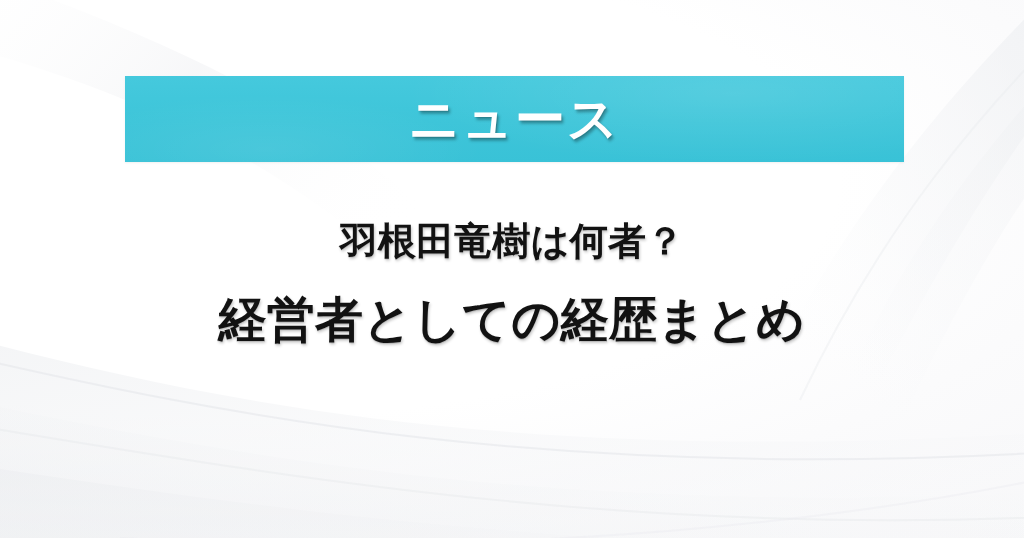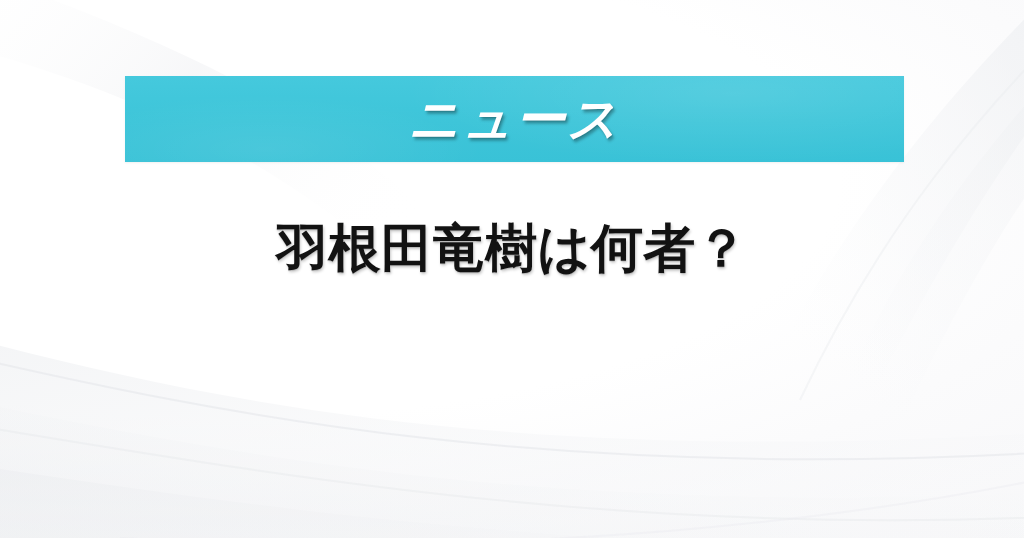--- a/index.html
+++ b/index.html
@@ -39,21 +39,20 @@
     position: absolute;
     left: 125px;
     top: 76px;
     width: 779px;
     height: 86px;
     background: linear-gradient(180deg, #45c9dd 0%, #3dc5d9 52%, #39c2d7 100%);
     box-shadow: 0 1px 2px rgba(0,0,0,0.06);
     display: flex;
     align-items: center;
     justify-content: center;
-    font-style: italic;
   }
 
   .badge-bar::after {
     content: "";
     position: absolute;
     inset: 0;
     background:
       radial-gradient(60% 120% at 78% 20%, rgba(255,255,255,0.10) 0%, rgba(255,255,255,0) 70%),
       radial-gradient(40% 90% at 18% 85%, rgba(255,255,255,0.08) 0%, rgba(255,255,255,0) 70%);
     pointer-events: none;
@@ -87,21 +86,21 @@
   .headline-line {
     display: block;
     white-space: nowrap;
     font-weight: 700;
     text-shadow:
       1px 2px 3px rgba(0, 0, 0, 0.22),
       0 1px 0 rgba(0, 0, 0, 0.10);
   }
 
   .headline-line--primary {
-    font-size: 52px;
+    font-size: 38px;
     letter-spacing: 0.005em;
     margin-bottom: 36px;
   }
 
   .headline-line--secondary {
     font-size: 48px;
     letter-spacing: 0.005em;
     margin-bottom: 20px;
   }
 
@@ -155,15 +154,16 @@
     <path d="M 1084 10 C 980 110, 880 230, 800 400" fill="none" stroke="#e8eaee" stroke-opacity="0.4" stroke-width="2"></path>
     <path d="M 1084 470 C 860 520, 520 560, 120 538" fill="none" stroke="#eaecf0" stroke-opacity="0.4" stroke-width="2"></path>
   </svg>
 
   <div class="badge-bar">
     <span class="badge-label">ニュース</span>
   </div>
 
   <div class="headline">
     <span class="headline-line headline-line--primary">羽根田竜樹は何者？</span>
+    <span class="headline-line headline-line--tertiary">経営者としての経歴まとめ</span>
   </div>
 
 </div>
 
 </body></html>

